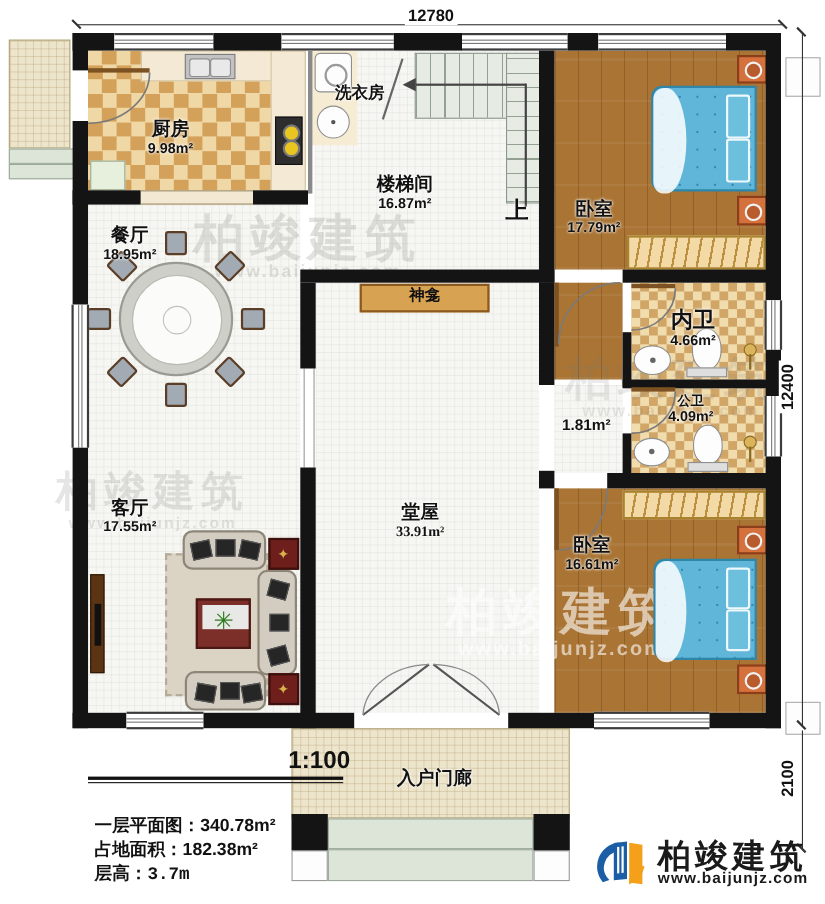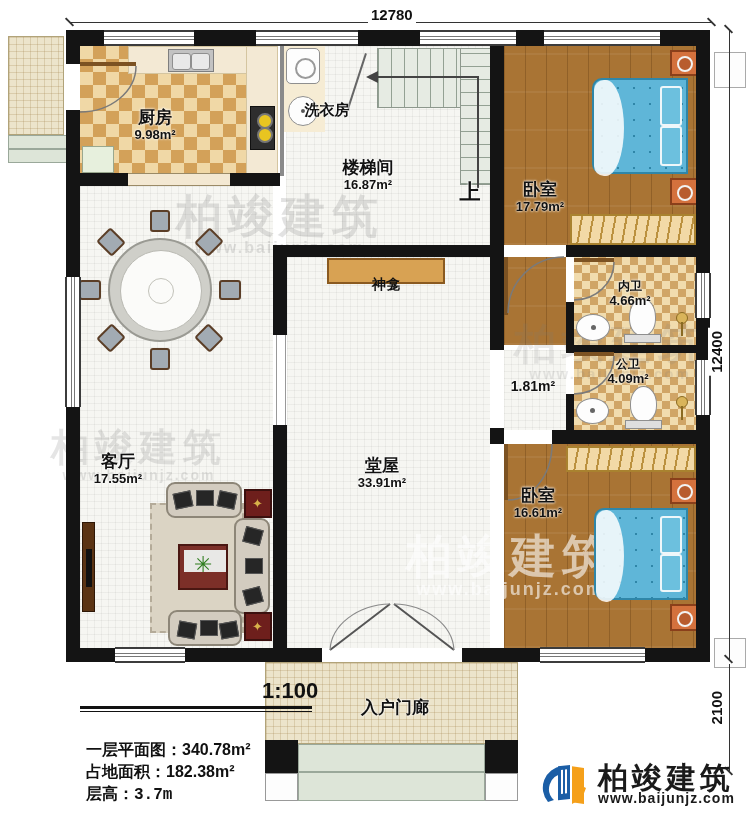--- a/index.html
+++ b/index.html
@@ -249,21 +249,21 @@
   <div class="furn" style="left:150px;top:210px;width:20px;height:22px;background:#a2abb3;border:2px solid #5b3e27;border-radius:3px;"></div>
   <div class="furn" style="left:199px;top:231px;width:20px;height:22px;background:#a2abb3;border:2px solid #5b3e27;border-radius:3px;transform:rotate(45deg);"></div>
   <div class="furn" style="left:220px;top:279px;width:20px;height:22px;background:#a2abb3;border:2px solid #5b3e27;border-radius:3px;transform:rotate(90deg);"></div>
   <div class="furn" style="left:199px;top:327px;width:20px;height:22px;background:#a2abb3;border:2px solid #5b3e27;border-radius:3px;transform:rotate(135deg);"></div>
   <div class="furn" style="left:150px;top:348px;width:20px;height:22px;background:#a2abb3;border:2px solid #5b3e27;border-radius:3px;"></div>
   <div class="furn" style="left:101px;top:327px;width:20px;height:22px;background:#a2abb3;border:2px solid #5b3e27;border-radius:3px;transform:rotate(45deg);"></div>
   <div class="furn" style="left:80px;top:279px;width:20px;height:22px;background:#a2abb3;border:2px solid #5b3e27;border-radius:3px;transform:rotate(90deg);"></div>
   <div class="furn" style="left:101px;top:231px;width:20px;height:22px;background:#a2abb3;border:2px solid #5b3e27;border-radius:3px;transform:rotate(135deg);"></div>
 
   <div class="furn" style="left:327px;top:258px;width:118px;height:26px;background:#d8a253;border:2px solid #8a5a20;z-index:3;">
-    <div class="rlab" style="left:0;top:15px;width:114px;text-shadow:none;"><span style="font-size:14px;">神龛</span></div>
+    <div class="rlab" style="left:0;top:0;width:114px;text-shadow:none;"><span style="font-size:14px;">神龛</span></div>
   </div>
 
   <div class="furn" style="left:150px;top:503px;width:94px;height:130px;background:#dbd4c4;border:2px dashed #b4ab99;"></div>
   <div class="furn sofa" style="left:166px;top:482px;width:76px;height:36px;">
     <div class="cush" style="left:6px;top:8px;transform:rotate(-12deg);"></div>
     <div class="cush" style="left:28px;top:6px;"></div>
     <div class="cush" style="left:50px;top:8px;transform:rotate(12deg);"></div>
   </div>
   <div class="furn sofa" style="left:234px;top:518px;width:36px;height:96px;">
     <div class="cush" style="left:8px;top:8px;transform:rotate(15deg);"></div>
@@ -329,43 +329,47 @@
   <div class="wall" style="left:485px;top:740px;width:33px;height:33px;"></div>
   <div class="fixt" style="left:265px;top:773px;width:33px;height:28px;border-color:#999;"></div>
   <div class="fixt" style="left:485px;top:773px;width:33px;height:28px;border-color:#999;"></div>
   <div class="step" style="left:298px;top:744px;width:187px;height:28px;"></div>
   <div class="step" style="left:298px;top:772px;width:187px;height:29px;"></div>
 
   <div class="rlab" style="left:110px;top:108px;width:90px;">
     <span class="nm">厨房</span>
       <span class="ar">9.98m²</span>
   </div>
-  <div class="rlab" style="left:292px;top:76px;width:70px;margin-top:25px;">
+  <div class="rlab" style="left:292px;top:76px;width:70px;">
     <span class="nm" style="font-size:15px;">洗衣房</span>
   </div>
   <div class="rlab" style="left:318px;top:158px;width:100px;">
     <span class="nm">楼梯间</span>
       <span class="ar">16.87m²</span>
   </div>
+  <div class="rlab" style="left:78px;top:204px;width:80px;">
+    <span class="nm">餐厅</span>
+      <span class="ar">18.95m²</span>
+  </div>
   <div class="rlab" style="left:490px;top:180px;width:100px;">
     <span class="nm">卧室</span>
       <span class="ar">17.79m²</span>
   </div>
   <div class="rlab" style="left:590px;top:280px;width:80px;">
-    <span class="nm" style="font-size:12px;">内卫</span>
+    <span class="nm" style="font-size:20px;">内卫</span>
       <span class="ar">4.66m²</span>
   </div>
   <div class="rlab" style="left:588px;top:358px;width:80px;">
     <span class="nm" style="font-size:12px;">公卫</span>
       <span class="ar">4.09m²</span>
   </div>
   <div class="rlab" style="left:498px;top:378px;width:70px;">
     <span class="ar" style="font-size:14px;">1.81m²</span>
   </div>
-  <div class="rlab" style="left:332px;top:456px;width:100px;">
+  <div class="rlab" style="left:332px;top:456px;width:100px;font-family:Liberation Serif, serif;">
     <span class="nm">堂屋</span>
       <span class="ar">33.91m²</span>
   </div>
   <div class="rlab" style="left:78px;top:452px;width:80px;">
     <span class="nm">客厅</span>
       <span class="ar">17.55m²</span>
   </div>
   <div class="rlab" style="left:486px;top:486px;width:104px;">
     <span class="nm">卧室</span>
       <span class="ar">16.61m²</span>

